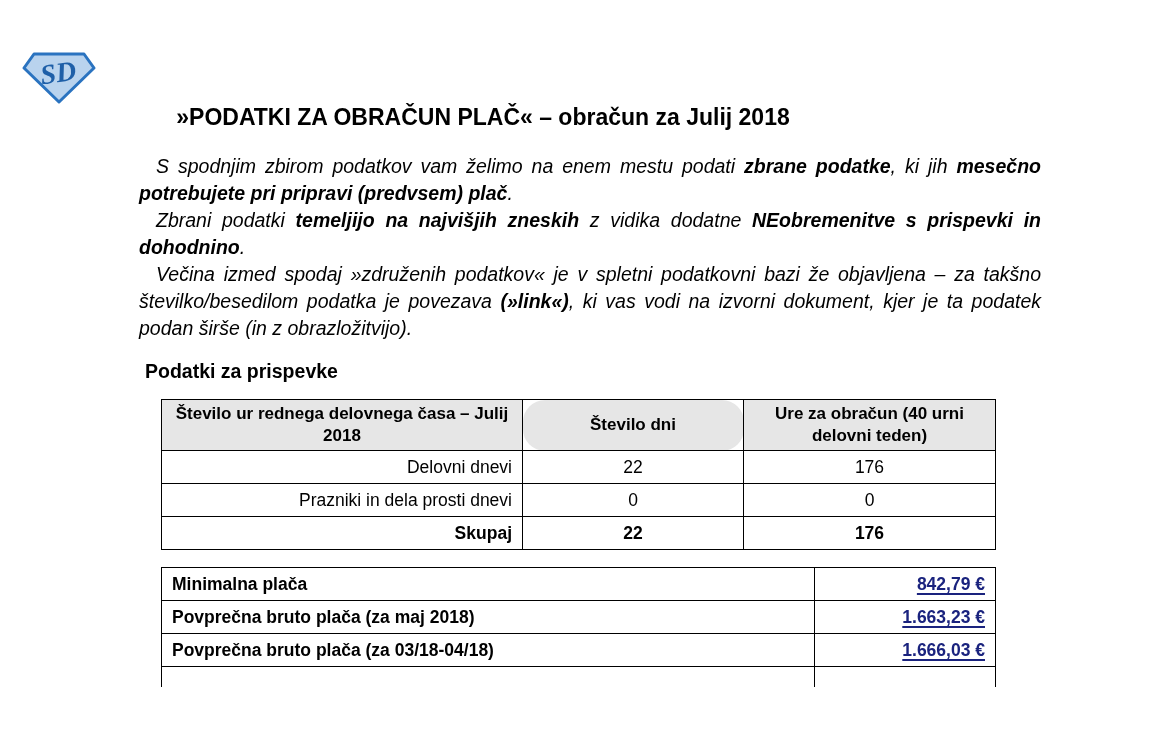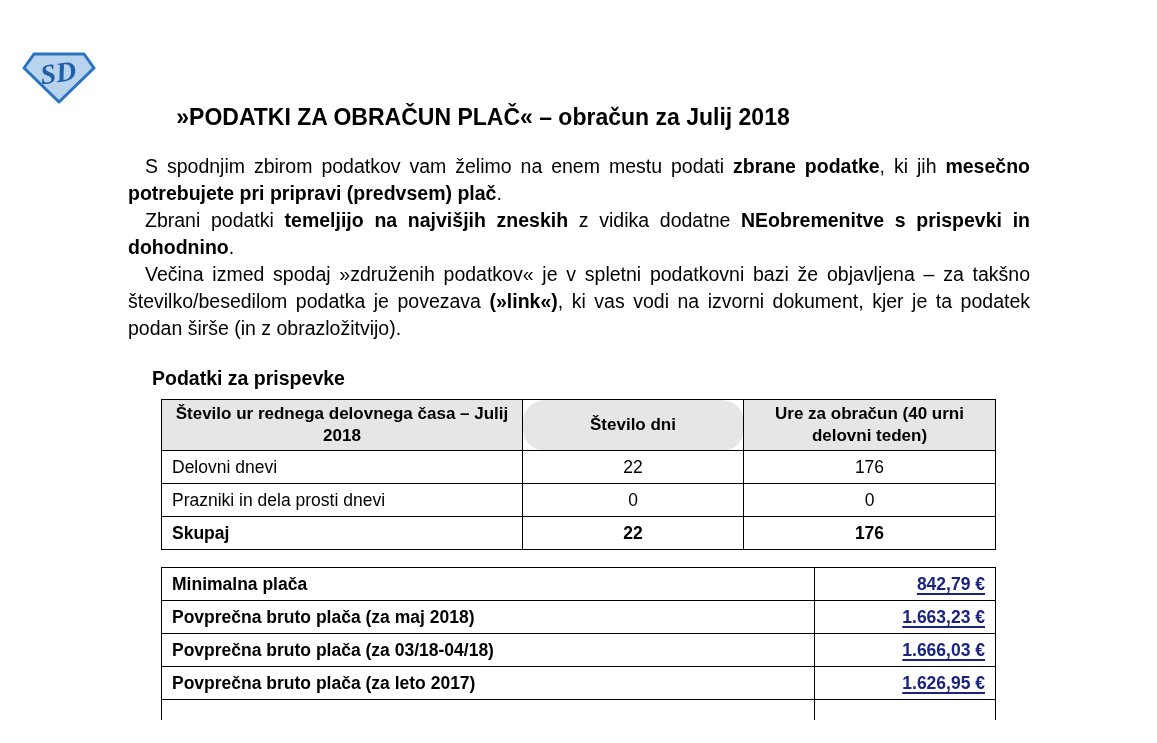--- a/index.html
+++ b/index.html
@@ -28,41 +28,42 @@
       width: 966px;
       top: 104px;
       text-align: center;
       font-size: 23px;
       font-weight: bold;
       letter-spacing: 0px;
       margin: 0;
     }
     .intro {
       position: absolute;
-      left: 128px;
+      left: 139px;
       top: 153px;
       width: 902px;
       font-size: 19.5px;
       line-height: 27px;
       text-align: justify;
+      font-style: italic;
     }
     .intro p {
       margin: 0;
       text-indent: 17px;
       text-align: justify;
       text-align-last: left;
     }
     .intro b { font-weight: bold; }
     .section-heading {
       position: absolute;
       left: 145px;
       top: 360px;
       font-size: 19.5px;
       font-weight: bold;
-      margin: 7px;
+      margin: 0;
     }
     table {
       border-collapse: collapse;
       position: absolute;
       font-size: 17.5px;
     }
     table td, table th {
       border: 1.5px solid #000;
       padding: 0 10px;
     }
@@ -78,21 +79,21 @@
       line-height: 22px;
       text-align: center;
       font-size: 17px;
     }
     .hours-table th.col-label { width: 340px; }
     .hours-table th.col-days { width: 200px; border-radius: 22px; }
     .hours-table td {
       height: 32px;
       text-align: center;
     }
-    .hours-table td.label-cell { text-align: left; }
+    .hours-table td.label-cell { text-align: right; }
     .hours-table tr.total td { font-weight: bold; }
 
     .amounts-table {
       left: 161px;
       top: 567px;
       width: 835px;
       font-weight: bold;
     }
     .amounts-table td {
       height: 32px;
@@ -169,22 +170,18 @@
     <td class="value-cell"><a>842,79 €</a></td>
   </tr>
   <tr>
     <td class="label-cell">Povprečna bruto plača (za maj 2018)</td>
     <td class="value-cell"><a>1.663,23 €</a></td>
   </tr>
   <tr>
     <td class="label-cell">Povprečna bruto plača (za 03/18-04/18)</td>
     <td class="value-cell"><a>1.666,03 €</a></td>
   </tr>
-  <tr>
-    <td class="label-cell">Povprečna bruto plača (za leto 2017)</td>
-    <td class="value-cell"><a>1.626,95 €</a></td>
-  </tr>
   <tr class="partial">
     <td class="label-cell"></td>
     <td class="value-cell"></td>
   </tr>
 </tbody>
   </table>
 
 </body></html>

